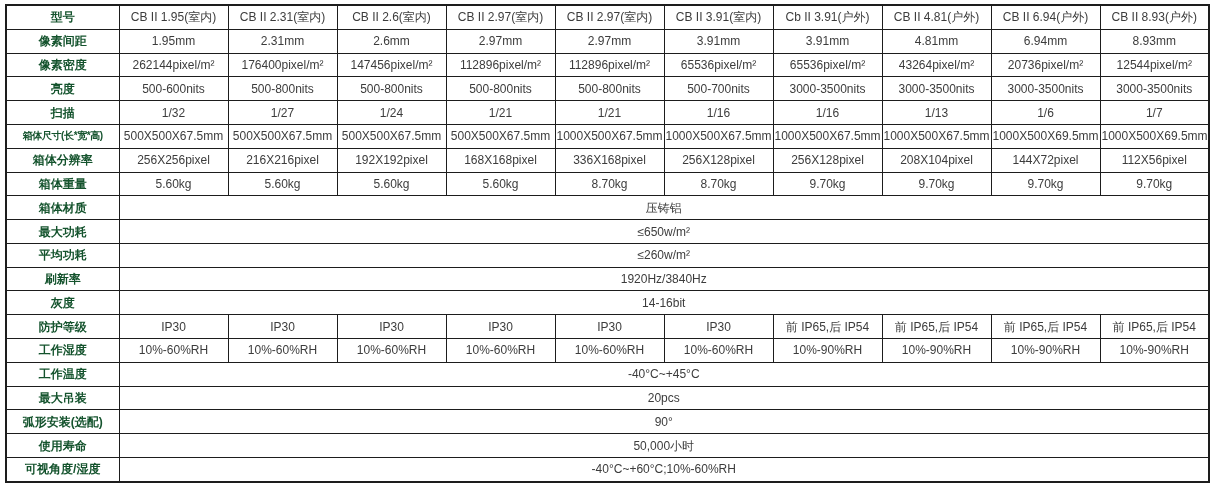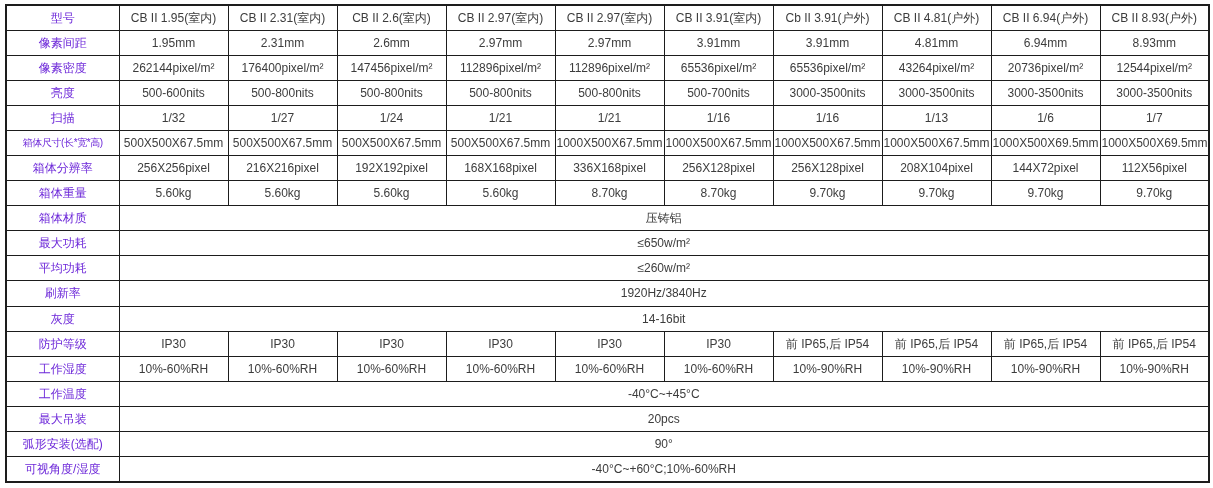--- a/index.html
+++ b/index.html
@@ -31,22 +31,22 @@
     vertical-align: middle;
     padding: 0 1px;
     height: 19px;
     font-size: 12px;
     line-height: 1;
     color: #3c3c3c;
     white-space: nowrap;
     overflow: hidden;
   }
   table.spec th {
-    font-weight: normal;
-    color: #6d28d9;
+    font-weight: bold;
+    color: #14532d;
   }
   table.spec th.tight {
     font-size: 10px;
     letter-spacing: -0.4px;
   }
   table.spec td {
     font-weight: normal;
   }
   col.label-col { width: 113px; }
   col.data-col  { width: 109px; }
@@ -225,17 +225,21 @@
       </tr>
       <tr>
         <th>最大吊装</th>
         <td colspan="10">20pcs</td>
       </tr>
       <tr>
         <th>弧形安装(选配)</th>
         <td colspan="10">90°</td>
       </tr>
       <tr>
+        <th>使用寿命</th>
+        <td colspan="10">50,000小时</td>
+      </tr>
+      <tr>
         <th>可视角度/湿度</th>
         <td colspan="10">-40°C~+60°C;10%-60%RH</td>
       </tr>
     </tbody>
 </table>
 
 </body></html>

